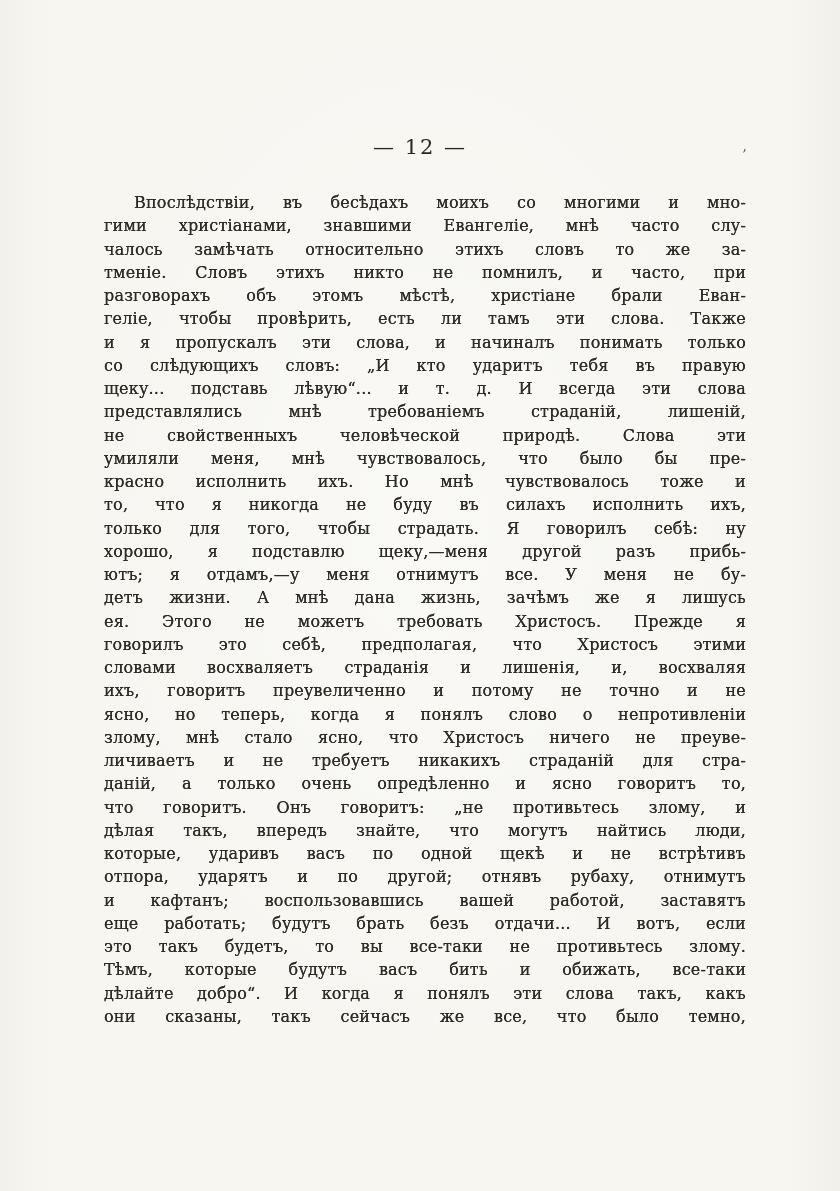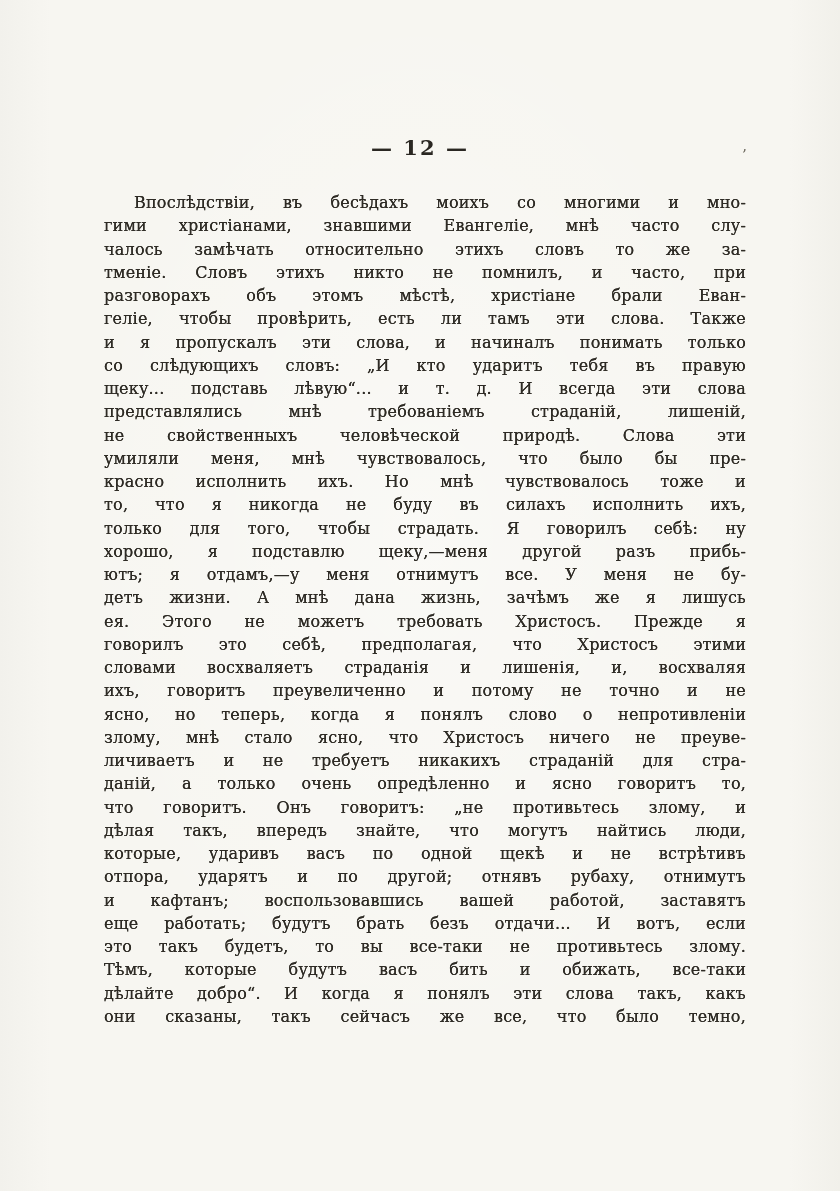--- a/index.html
+++ b/index.html
@@ -22,21 +22,21 @@
       radial-gradient(ellipse at 50% 45%, rgba(255,255,255,0.35) 0%, rgba(0,0,0,0.0) 60%),
       linear-gradient(90deg, #f2f1ec 0%, #f7f6f1 6%, #f7f6f1 94%, #f1f0ea 100%);
   }
   .page-number {
     position: absolute;
     top: 135px;
     left: 0;
     width: 100%;
     text-align: center;
     font-size: 21px;
-    font-weight: 700;
+    font-weight: 400;
     letter-spacing: 2px;
     color: #2a2722;
   }
   .scan-speck {
     position: absolute;
     top: 146px;
     left: 742px;
     font-size: 15px;
     color: #6f6a60;
   }

